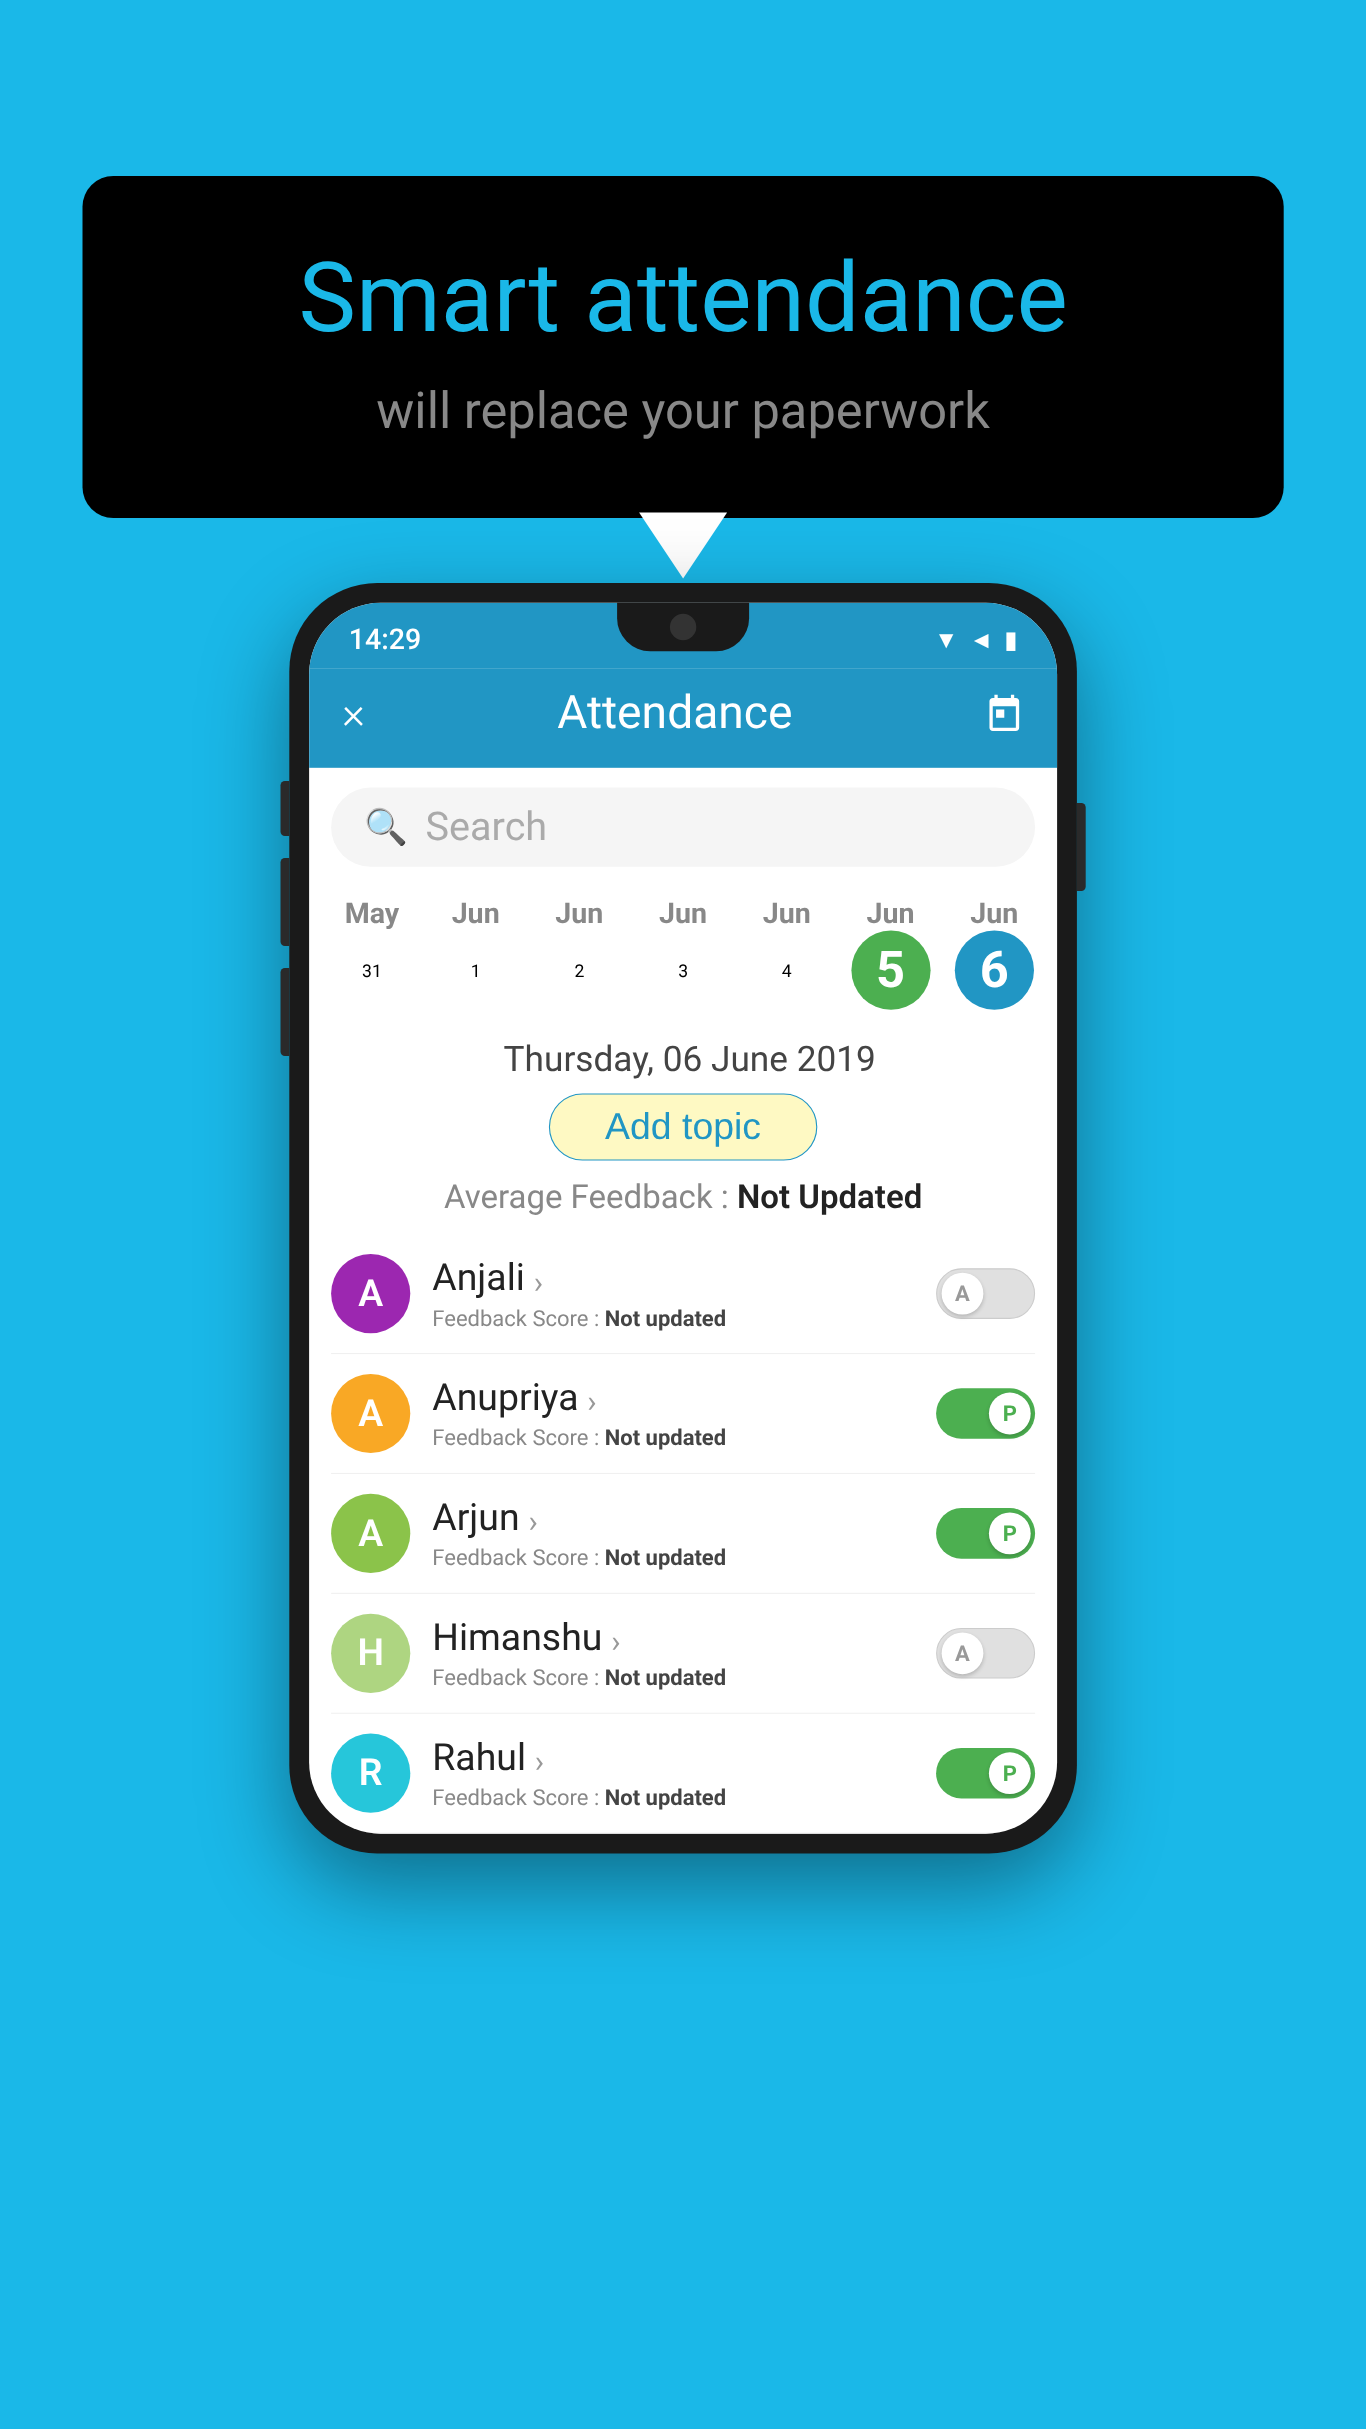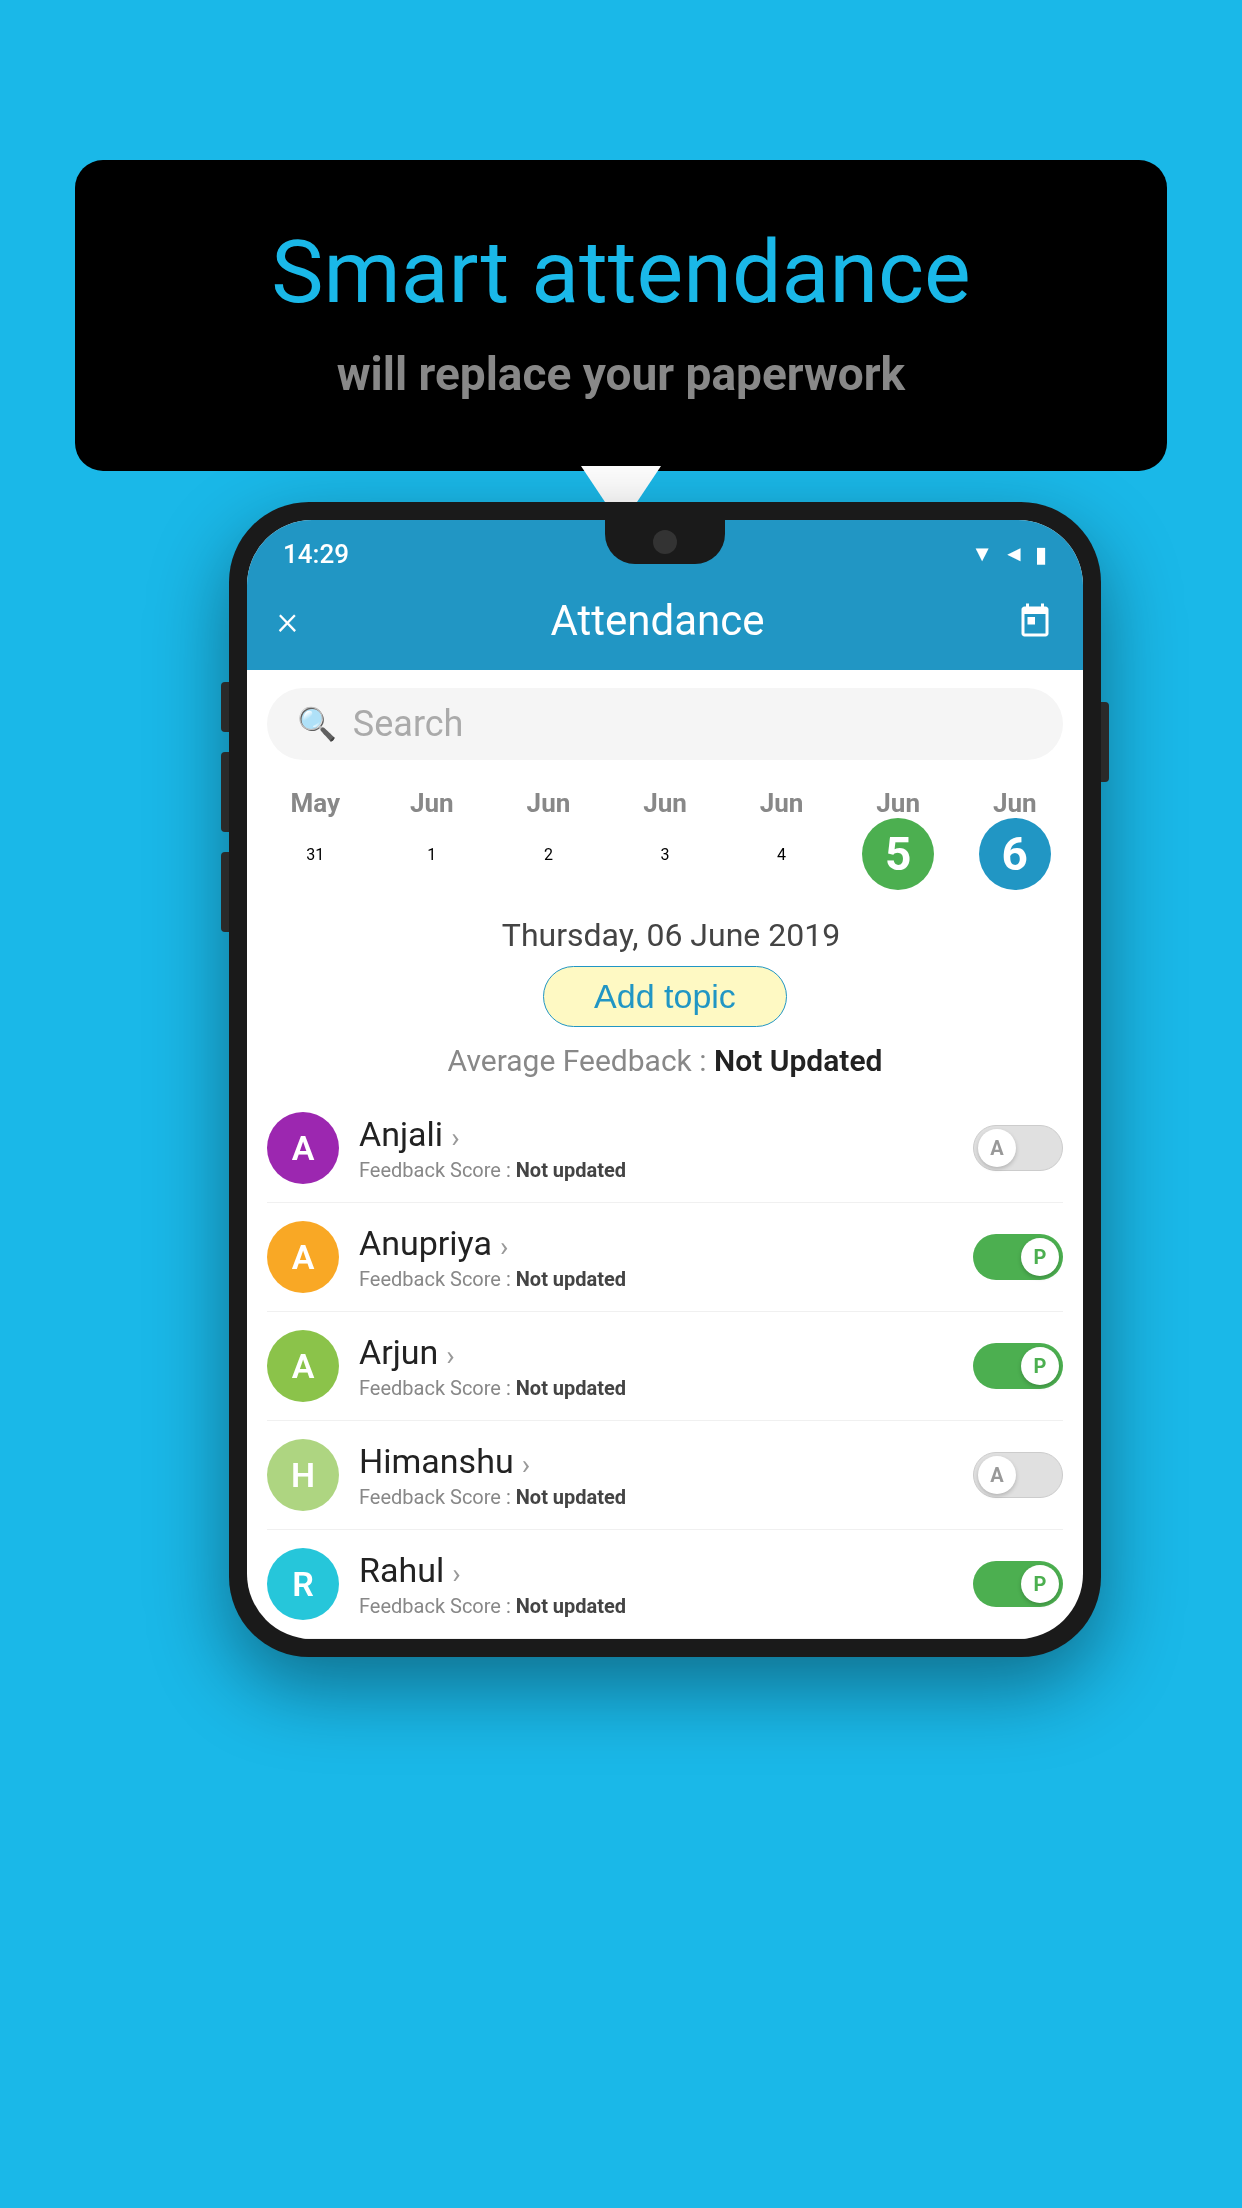--- a/index.html
+++ b/index.html
@@ -45,31 +45,30 @@
     .speech-bubble h1 {
       font-size: 88px;
       font-weight: 400;
       color: #1ab8e8;
       margin-bottom: 24px;
     }
 
     .speech-bubble p {
       font-size: 46px;
       color: #888;
-      font-weight: 700;
+      font-weight: 400;
     }
 
     
     .phone-wrapper {
       position: absolute;
-      top: 502px;
+      top: 530px;
       left: 50%;
       transform: translateX(-50%);
-      width: 872px;
-      margin-left: 44px;
+      width: 716px;
     }
 
     .phone-frame {
       background: #1a1a1a;
       border-radius: 80px;
       padding: 18px;
       box-shadow: 0 30px 80px rgba(0,0,0,0.4);
       position: relative;
     }
 

